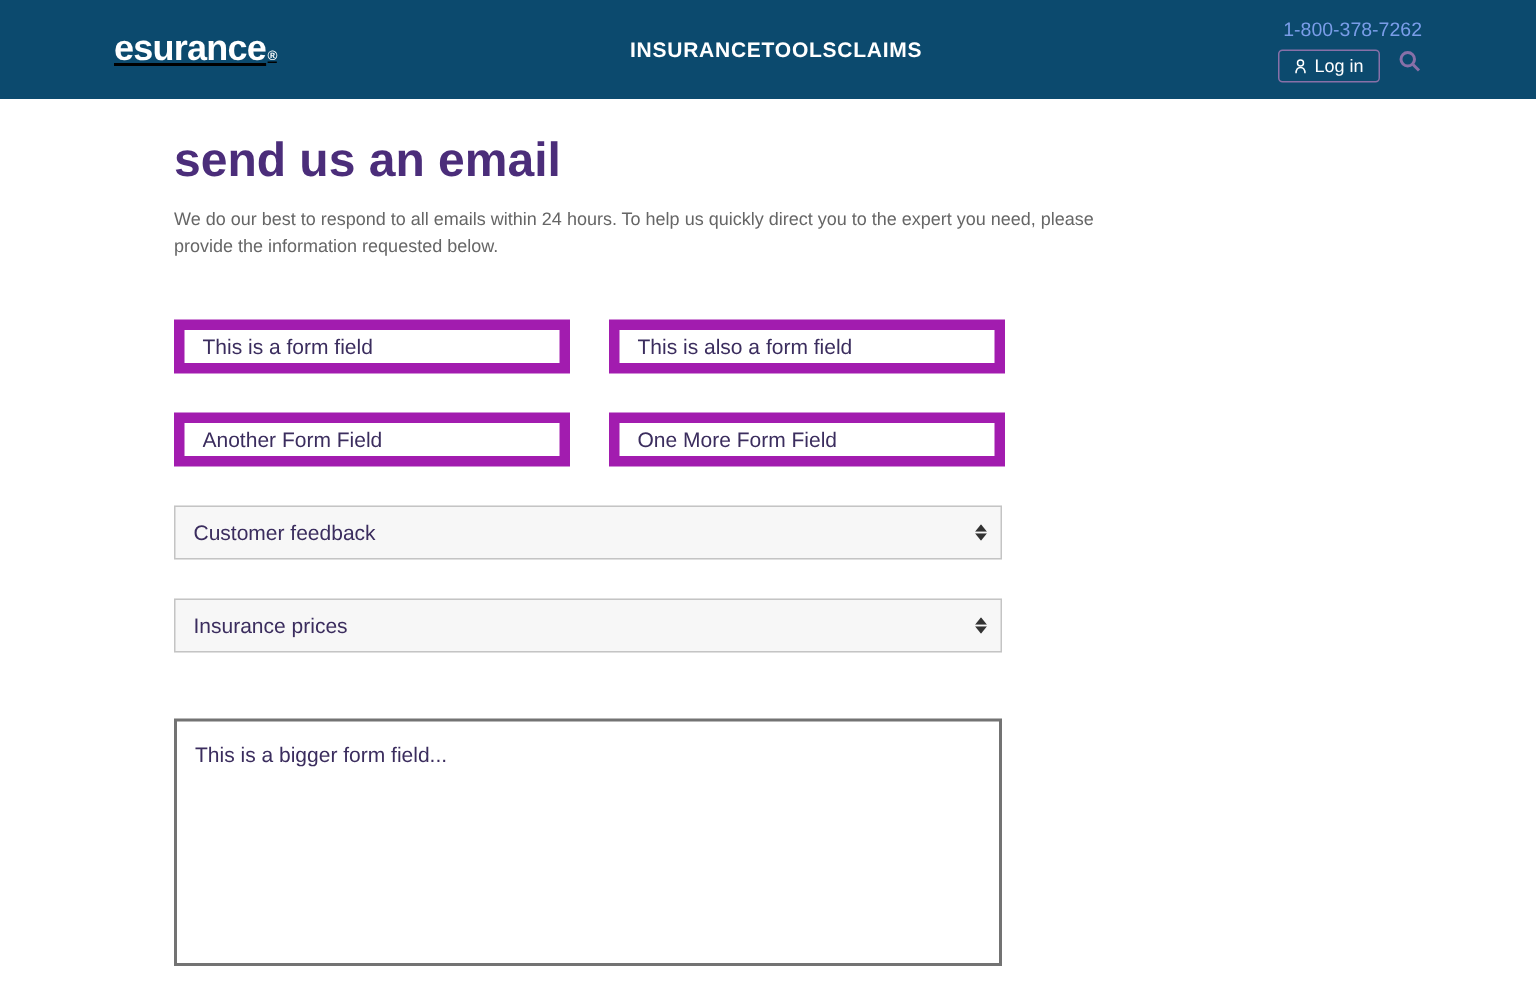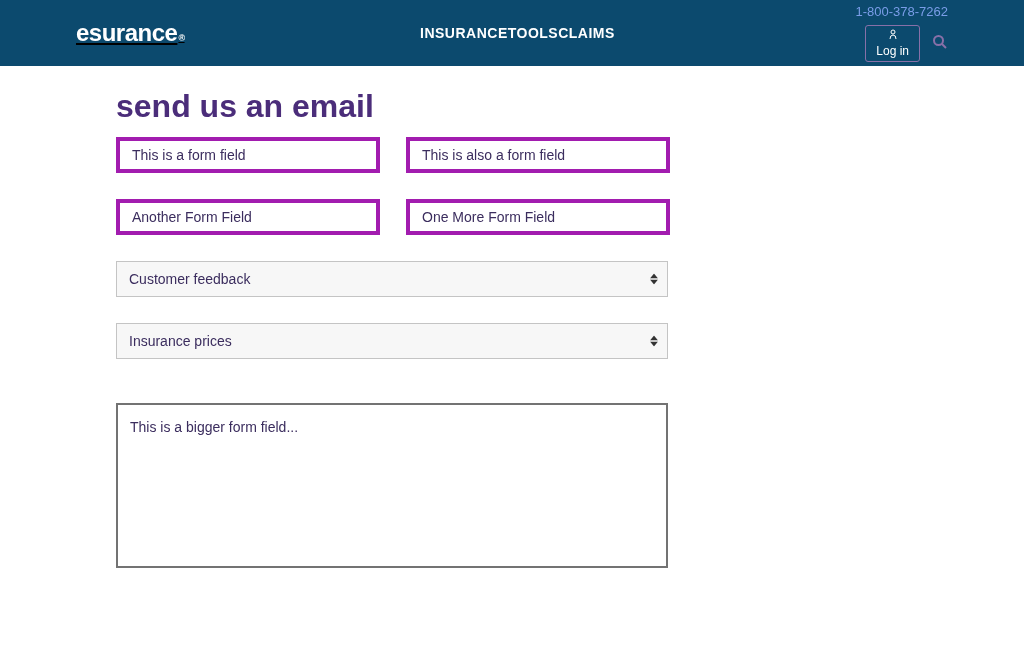--- a/index.html
+++ b/index.html
@@ -64,21 +64,20 @@
       border: 1px solid #8870a8;
       border-radius: 3px;
       padding: 3px 10px;
       color: #ffffff;
       font-size: 12px;
       display: flex;
       align-items: center;
       gap: 5px;
       cursor: pointer;
       background: transparent;
-      flex-direction: column;
     }
     .user-icon {
       width: 8px;
       height: 10px;
       display: inline-flex;
       align-items: center;
       justify-content: center;
     }
     .search-icon {
       color: #8870a8;
@@ -101,21 +100,21 @@
       margin-bottom: 40px;
     }
     .form-row {
       display: flex;
       gap: 26px;
       margin-bottom: 26px;
     }
     .text-input {
       width: 264px;
       height: 36px;
-      border: 4px solid #a21caf;
+      border: 7px solid #a21caf;
       padding: 0 12px;
       font-size: 14px;
       color: #3b2d5e;
       font-family: inherit;
     }
     .select-wrap {
       position: relative;
       width: 552px;
       margin-bottom: 26px;
       border-radius: 18px;
@@ -189,20 +188,21 @@
             <circle cx="6.5" cy="6.5" r="4.5" fill="none" stroke="#8870a8" stroke-width="2"></circle>
             <line x1="10" y1="10" x2="14" y2="14" stroke="#8870a8" stroke-width="2"></line>
           </svg>
       </span>
     </div>
   </div>
 </div>
 
 <div class="content">
   <h1>send us an email</h1>
+  <p class="subtitle">We do our best to respond to all emails within 24 hours. To help us quickly direct you to the expert you need, please provide the information requested below.</p>
 
   <div class="form-row">
     <input class="text-input" type="text" value="This is a form field" style="">
     <input class="text-input" type="text" value="This is also a form field" style="">
   </div>
 
   <div class="form-row">
     <input class="text-input" type="text" value="Another Form Field" style="">
     <input class="text-input" type="text" value="One More Form Field" style="">
   </div>

